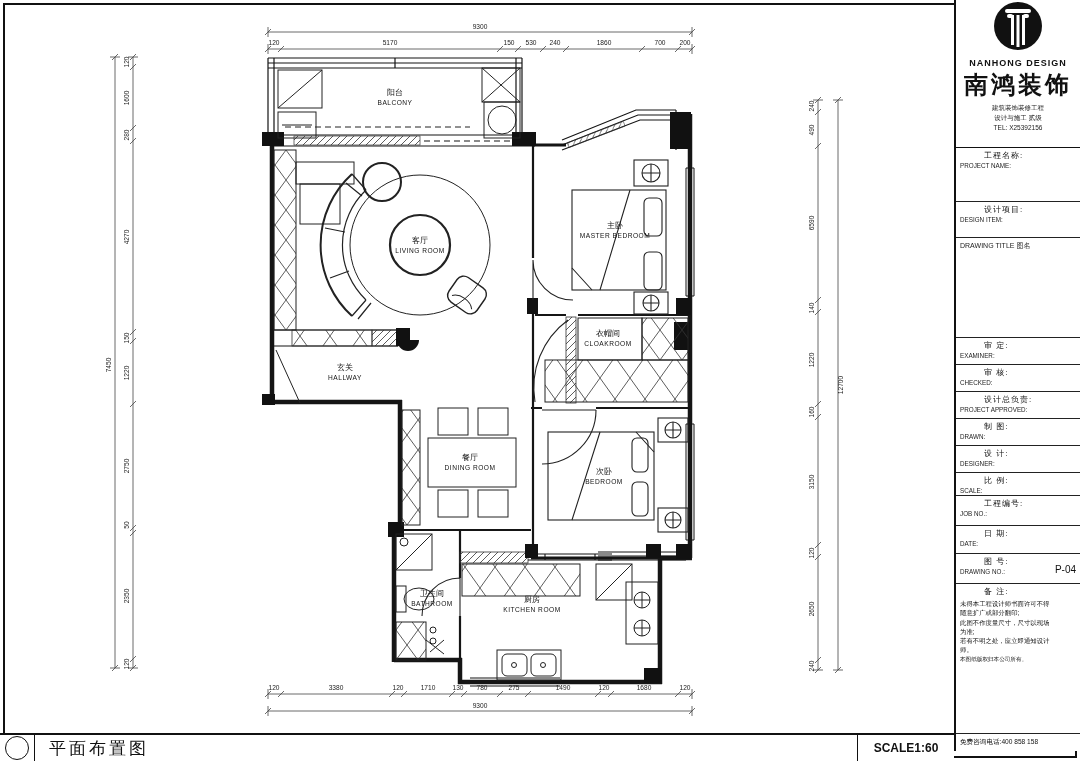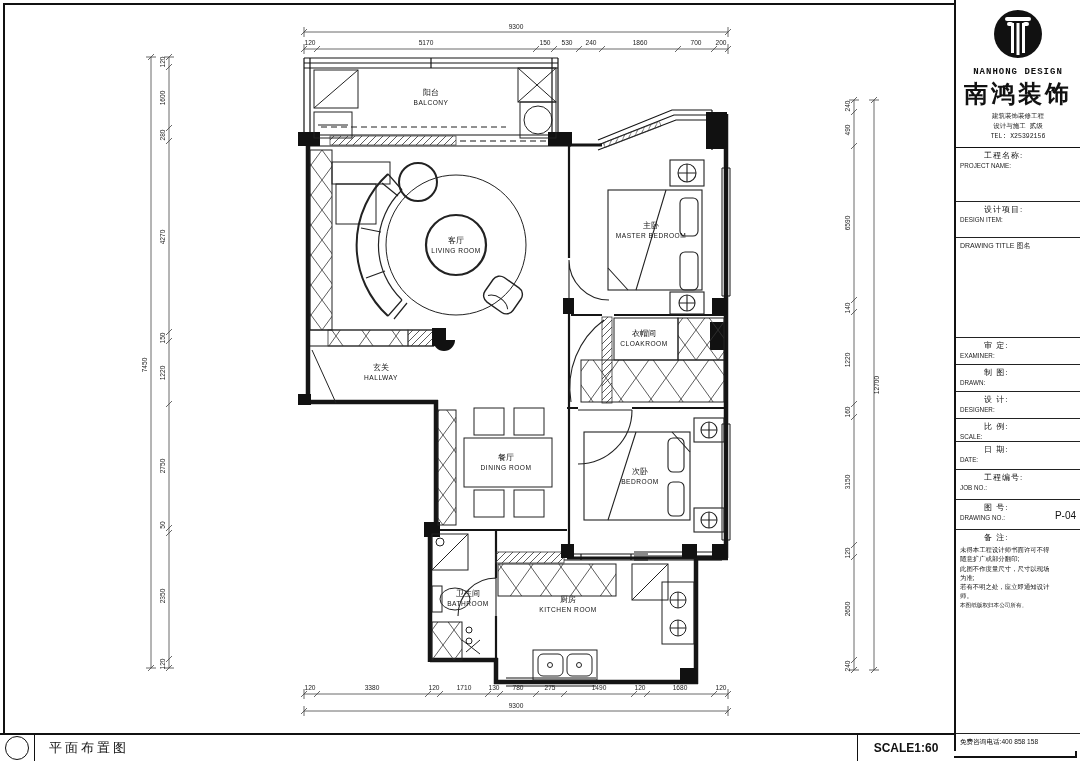--- a/index.html
+++ b/index.html
@@ -1,39 +1,39 @@
 <!DOCTYPE html>
 <html><head>
 <meta charset="utf-8">
 <style>
   html,body{margin:0;padding:0;background:#e8e8e8;}
   .page{position:relative;width:1080px;height:761px;background:#ffffff;
         font-family:"Liberation Sans",sans-serif;color:#111;overflow:hidden;}
   .frame{position:absolute;left:3px;top:3px;right:3px;bottom:3px;border:2px solid #111;}
-  .plan-area{position:absolute;left:0;top:0;width:948px;height:724px;padding-left:36px;}
+  .plan-area{position:absolute;left:0;top:0;width:948px;height:724px;}
   .plan-area svg{display:block;}
   
   .title-block{position:absolute;top:0;right:0;width:124px;height:751px;
                border-left:2px solid #111;background:#fff;display:flex;flex-direction:column;}
-  .tb-logo{height:148px;border-bottom:1.5px solid #111;text-align:center;padding-top:8px;box-sizing:border-box;font-family:Liberation Mono, monospace;}
+  .tb-logo{height:148px;border-bottom:1.5px solid #111;text-align:center;box-sizing:border-box;}
   .tb-name-en{font-size:9px;font-weight:bold;letter-spacing:1px;margin-top:2px;}
   .tb-name-cn{font-size:24px;font-weight:bold;letter-spacing:3px;margin-top:1px;}
   .tb-sub{font-size:6.5px;color:#222;margin-top:2px;line-height:1.5;}
   .tb-row{position:relative;border-bottom:1px solid #222;padding:2px 4px;box-sizing:border-box;flex:0 0 auto;}
   .tb-cn{font-size:8px;display:block;letter-spacing:1px;margin-left:24px;}
   .tb-en{font-size:6.3px;display:block;color:#222;margin-top:1px;}
   .tb-val{position:absolute;right:4px;top:50%;transform:translateY(-50%);font-size:10px;}
   .tb-remarks{font-size:6.4px;line-height:1.45;margin-top:2px;color:#111;}
   .tb-hotline{margin-top:auto;border-top:1px solid #222;padding:4px;font-size:6.6px;}
   
   .bottom-bar{position:absolute;left:0;bottom:0;width:954px;height:28px;
               border-top:2px solid #111;display:flex;align-items:stretch;background:#fff;box-sizing:border-box;}
   .bar-cell{width:34px;border-right:1px solid #111;display:flex;align-items:center;justify-content:center;}
   .bar-circle{width:22px;height:22px;border:1px solid #111;border-radius:50%;}
-  .bar-title{font-size:13px;letter-spacing:3px;display:flex;align-items:center;padding-left:14px;}
+  .bar-title{font-size:17px;letter-spacing:3px;display:flex;align-items:center;padding-left:14px;}
   .bar-scale{margin-left:auto;width:96px;border-left:1.5px solid #111;display:flex;
              align-items:center;justify-content:center;font-size:12px;font-weight:bold;}
   text{font-family:"Liberation Sans",sans-serif;}
   .rl{font-size:8px;text-anchor:middle;fill:#111;}
   .re{font-size:6.6px;text-anchor:middle;fill:#111;letter-spacing:.5px;}
   .dm{font-size:6.6px;text-anchor:middle;fill:#222;}
 </style>
 </head>
 <body>
 
@@ -331,38 +331,46 @@
       <span class="tb-en">DESIGN ITEM:</span>
       </div>
     <div class="tb-row" style="height:100px">
       <span class="tb-en" style="font-size:7px">DRAWING TITLE 图名</span>
       </div>
     <div class="tb-row" style="height:27px">
       <span class="tb-cn">审  定:</span>
       <span class="tb-en">EXAMINER:</span>
       </div>
     <div class="tb-row" style="height:27px">
+      <span class="tb-cn">审  核:</span>
+      <span class="tb-en">CHECKED:</span>
+      </div>
+    <div class="tb-row" style="height:27px">
+      <span class="tb-cn">设计总负责:</span>
+      <span class="tb-en">PROJECT APPROVED:</span>
+      </div>
+    <div class="tb-row" style="height:27px">
       <span class="tb-cn">制  图:</span>
       <span class="tb-en">DRAWN:</span>
       </div>
     <div class="tb-row" style="height:27px">
       <span class="tb-cn">设  计:</span>
       <span class="tb-en">DESIGNER:</span>
       </div>
     <div class="tb-row" style="height:23px">
       <span class="tb-cn">比  例:</span>
       <span class="tb-en">SCALE:</span>
       </div>
+    <div class="tb-row" style="height:30px">
+      <span class="tb-cn">工程编号:</span>
+      <span class="tb-en">JOB NO.:</span>
+      </div>
     <div class="tb-row" style="height:28px">
       <span class="tb-cn">日  期:</span>
       <span class="tb-en">DATE:</span>
-      </div>
-    <div class="tb-row" style="height:30px">
-      <span class="tb-cn">工程编号:</span>
-      <span class="tb-en">JOB NO.:</span>
       </div>
     <div class="tb-row" style="height:30px">
       <span class="tb-cn">图  号:</span>
       <span class="tb-en">DRAWING NO.:</span>
       <span class="tb-val">P-04</span>
       </div>
     <div class="tb-row" style="height:97px;border-bottom:none">
       <span class="tb-cn">备 注:</span>
       <div class="tb-remarks">
         <div>未得本工程设计师书面许可不得</div>

